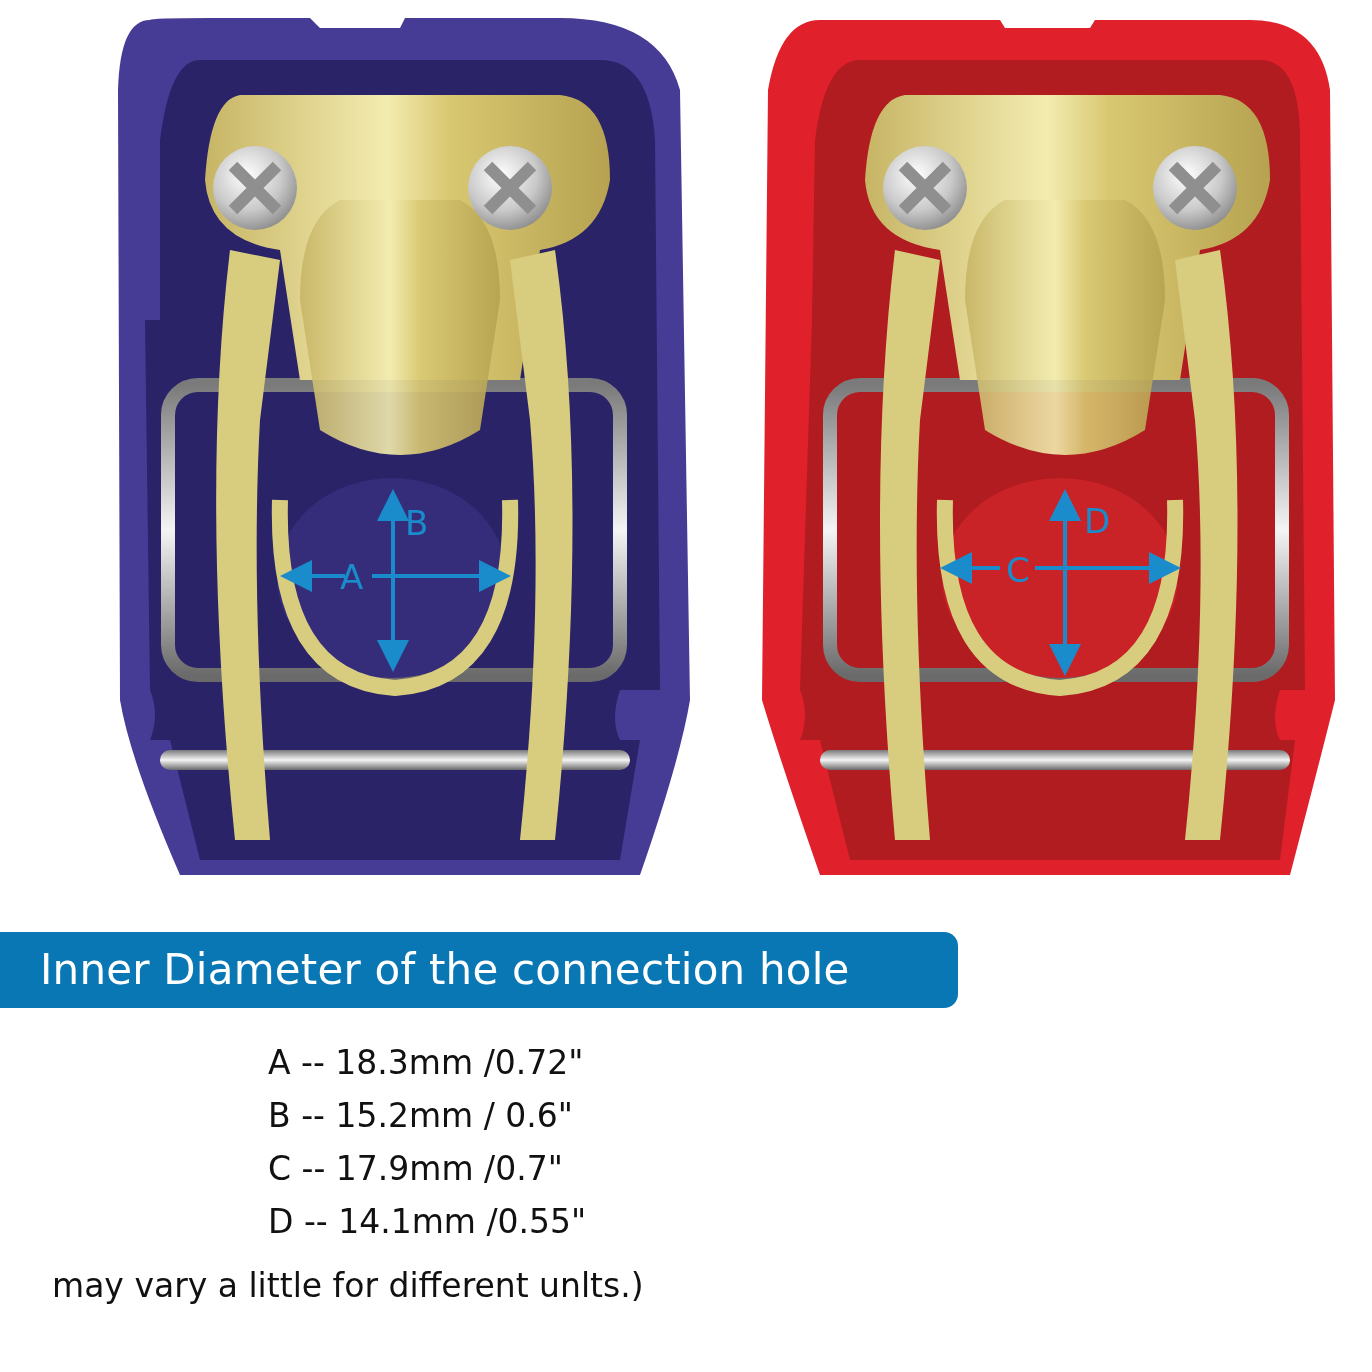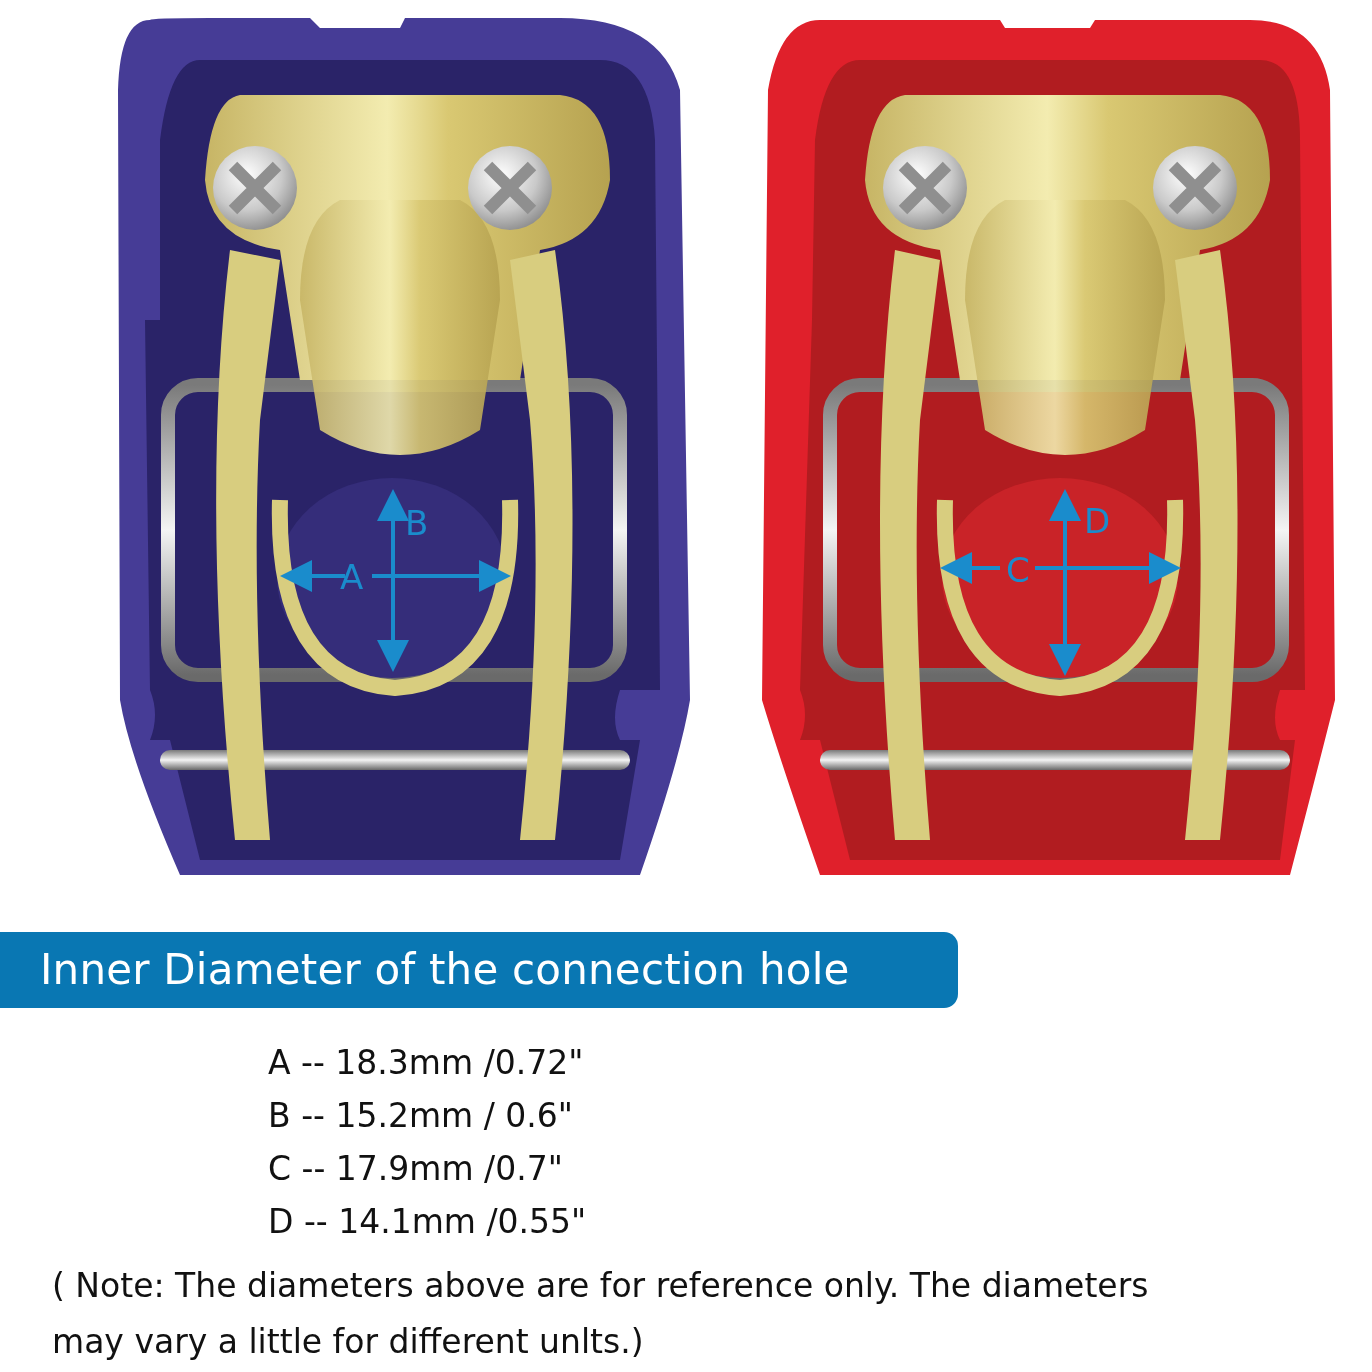--- a/index.html
+++ b/index.html
@@ -111,15 +111,14 @@
 <div class="banner">Inner Diameter of the connection hole</div>
 
 <div class="specs">
   <div class="spec">A -- 18.3mm /0.72"</div>
   <div class="spec">B -- 15.2mm / 0.6"</div>
   <div class="spec">C -- 17.9mm /0.7"</div>
   <div class="spec">D -- 14.1mm /0.55"</div>
 </div>
 
 <div class="note">
-  <span>( Note: The diameters above are for reference only. The diameters</span>
   <span>may vary a little for different unlts.)</span>
 </div>
 
 </body></html>

